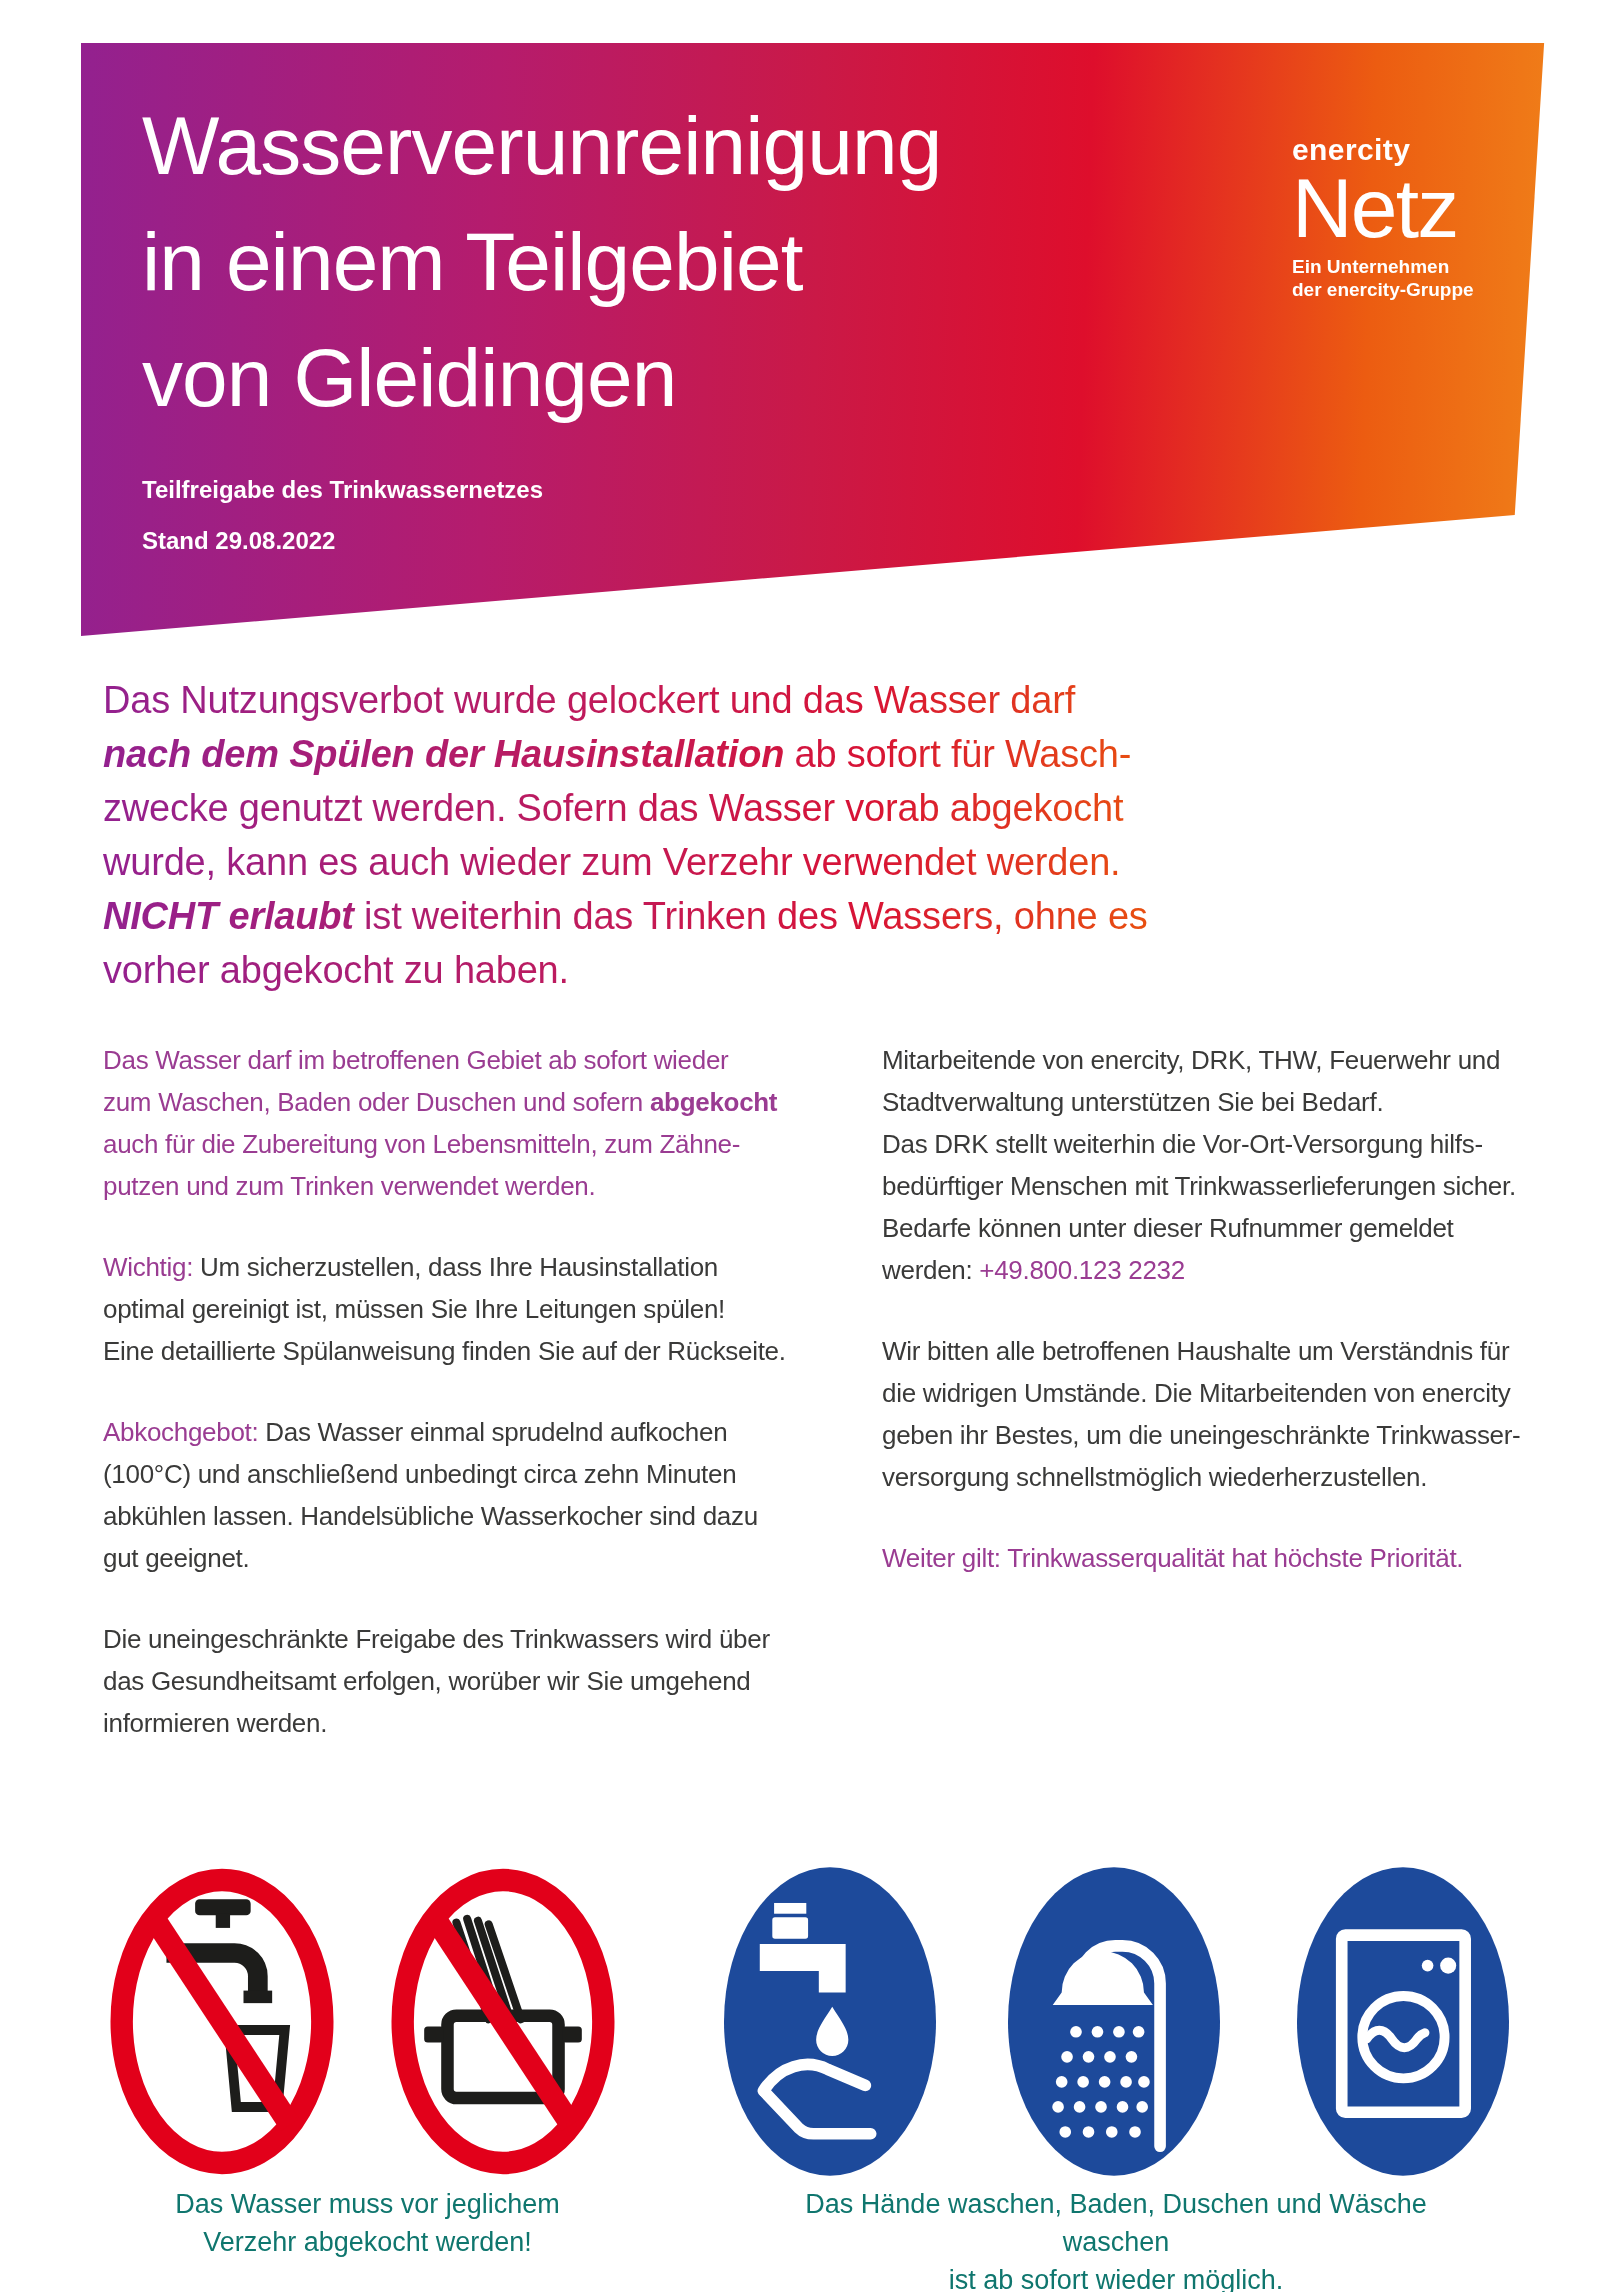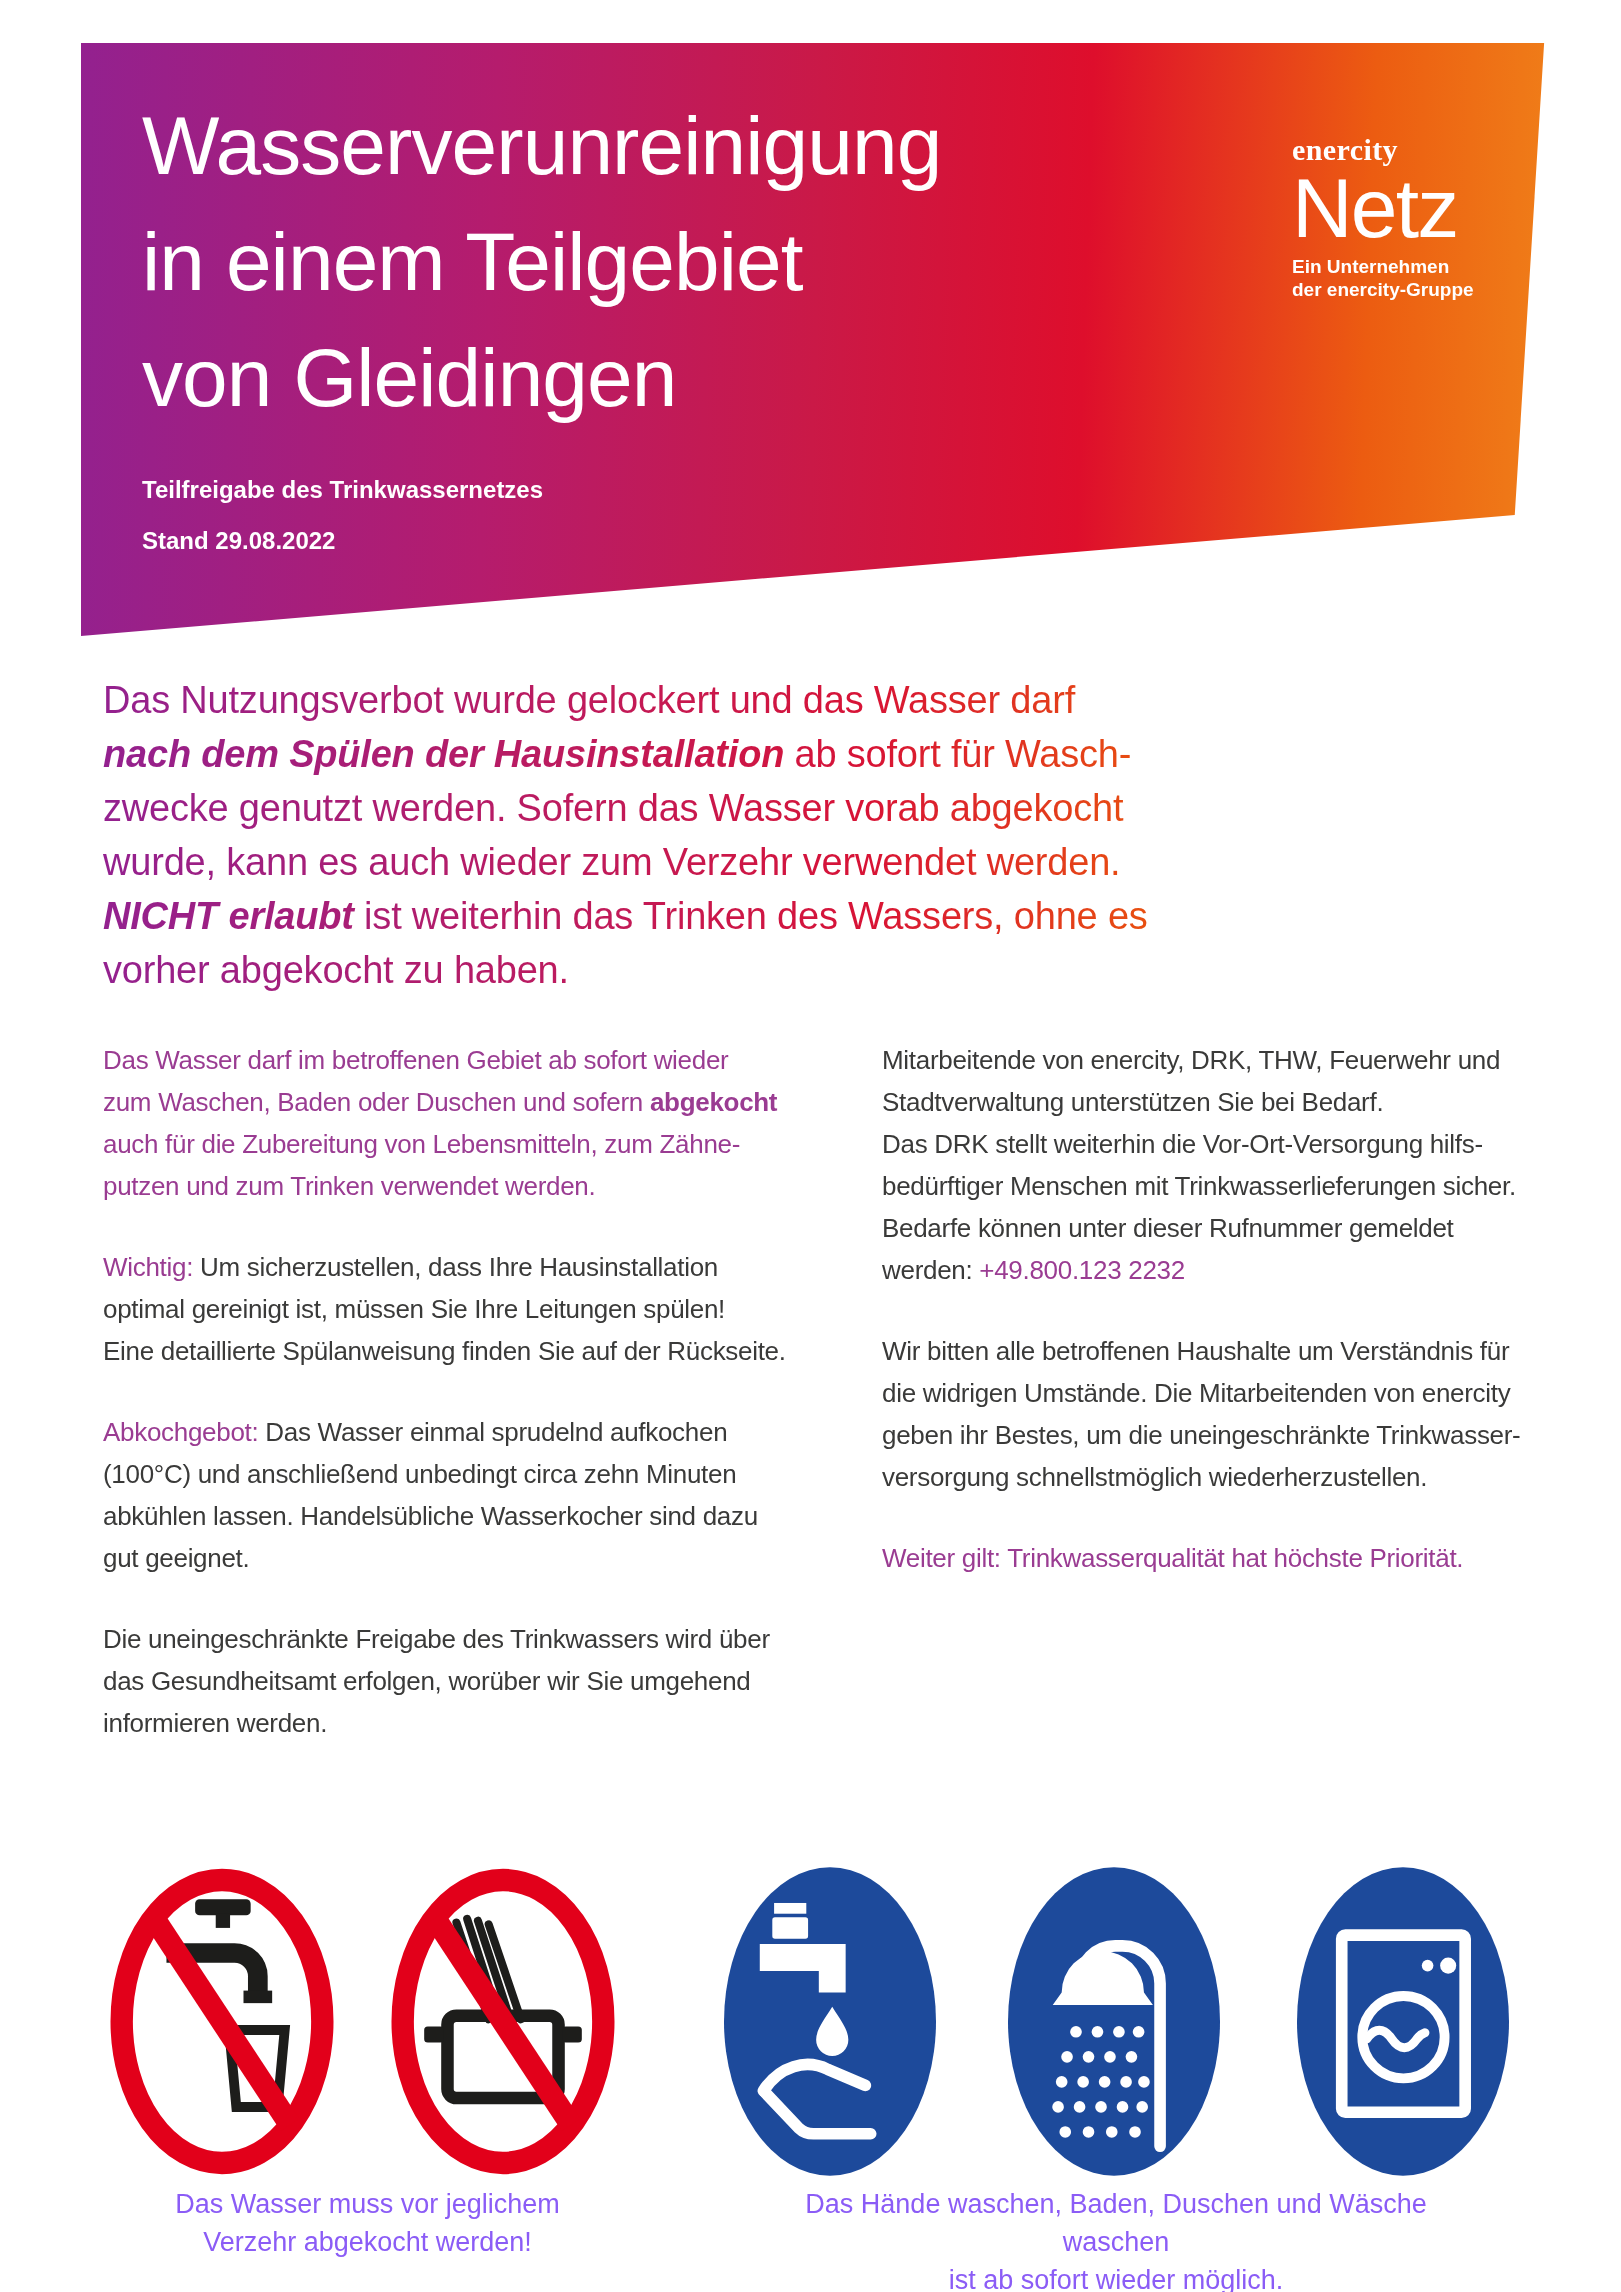--- a/index.html
+++ b/index.html
@@ -18,21 +18,21 @@
   }
   .title{
     position:absolute;left:61px;top:45px;margin:0;
     color:#ffffff;font-size:82px;line-height:116px;font-weight:300;letter-spacing:-0.9px;
   }
   .subtitle{
     position:absolute;left:61px;top:421px;
     color:#ffffff;font-size:24px;line-height:51px;font-weight:700;
   }
   .logo{position:absolute;left:1211px;top:90px;color:#ffffff;}
-  .logo-brand{font-size:30px;font-weight:700;letter-spacing:0.4px;font-family:Liberation Serif, serif;}
+  .logo-brand{font-size:30px;font-weight:700;letter-spacing:0.4px;}
   .logo-product{font-size:84px;font-weight:400;line-height:79px;letter-spacing:-1.8px;margin-top:2px;}
   .logo-tagline{font-size:19px;font-weight:700;line-height:23px;margin-top:7.2px;}
 
   
   .intro{
     position:absolute;left:103px;top:673px;width:1236px;
     font-size:38px;line-height:54px;font-weight:400;letter-spacing:-0.2px;
     background:linear-gradient(90deg,#93218f 0%,#c01a5a 40%,#d81335 62%,#e84e10 84%,#ee7c12 100%);
     -webkit-background-clip:text;background-clip:text;
     color:transparent;-webkit-text-fill-color:transparent;
@@ -44,21 +44,21 @@
   .col-left{left:103px;width:734px;}
   .col-right{left:882px;width:725px;}
   .col p{margin:0 0 39px 0;}
   .purple{color:#9a3c92;}
   .bold{font-weight:700;}
 
   
   .sign{position:absolute;top:1867px;}
   .caption{
     position:absolute;top:2185px;text-align:center;
-    font-size:27px;line-height:38px;color:#8b5cf6;
+    font-size:27px;line-height:38px;color:#0f766e;
   }
   .caption-left{left:99px;width:537px;}
   .caption-right{left:758px;width:716px;}
 </style>
 </head>
 <body>
 
 <div class="page">
 
   <header class="banner">

